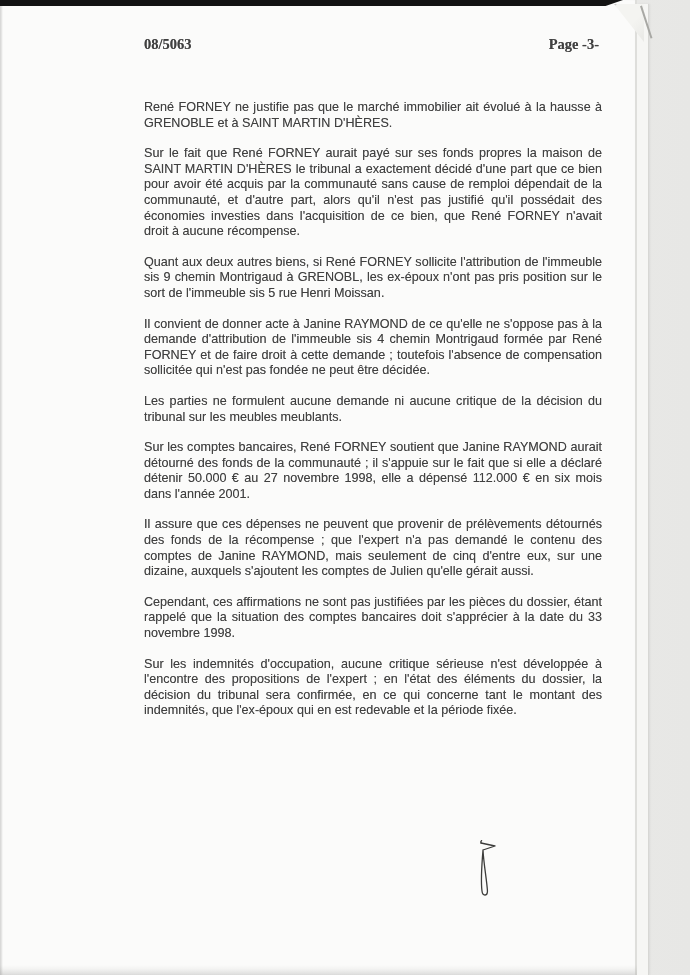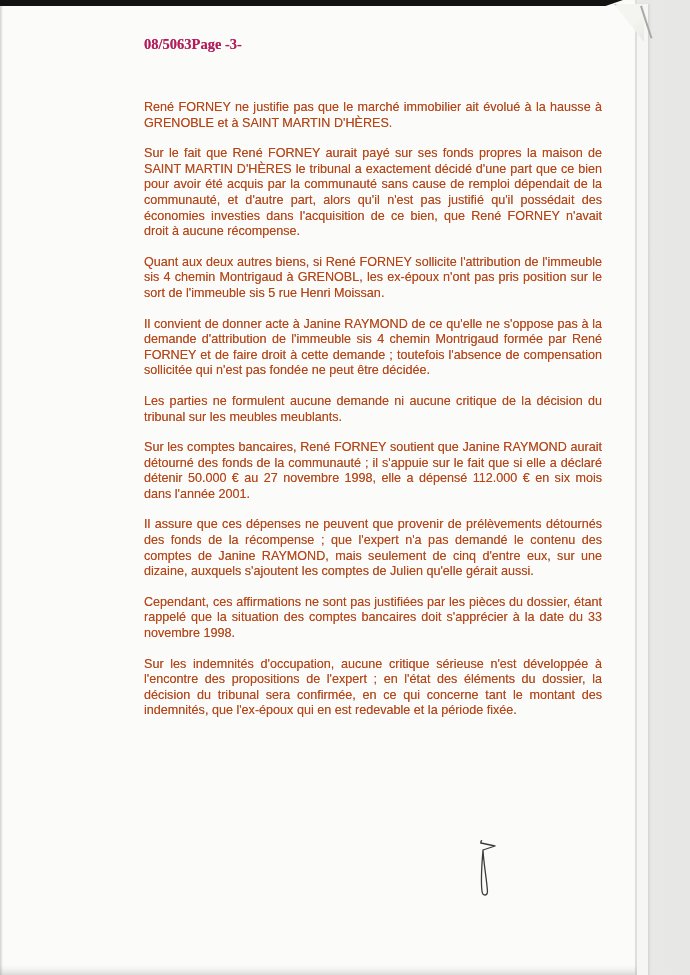--- a/index.html
+++ b/index.html
@@ -65,33 +65,34 @@
     background: #a8a8a4;
     transform: rotate(-18deg);
     transform-origin: top center;
   }
   .header-row {
     position: absolute;
     left: 144px;
     top: 36px;
     width: 455px;
     display: flex;
+    justify-content: space-between;
     align-items: baseline;
     font-family: "Liberation Serif", serif;
     font-weight: bold;
     font-size: 14.5px;
-    color: #be185d;
+    color: #404040;
     text-shadow: 0 0 0.5px rgba(20,20,20,0.45);
   }
   .body-text {
     position: absolute;
     left: 144px;
     top: 100px;
     width: 458px;
-    color: #c2410c;
+    color: #404040;
     font-size: 12.6px;
     line-height: 15.6px;
     text-align: justify;
     text-shadow: 0 0 0.5px rgba(25,25,25,0.40);
   }
   .body-text p {
     margin: 0 0 15px 0;
   }
   .paraph {
     position: absolute;
@@ -136,21 +137,21 @@
   <div class="paper">
 
     <div class="header-row">
       <span>08/5063</span>
       <span>Page -3-</span>
     </div>
 
     <div class="body-text">
       <p>René FORNEY ne justifie pas que le marché immobilier ait évolué à la hausse à GRENOBLE et à SAINT MARTIN D'HÈRES.</p>
       <p>Sur le fait que René FORNEY aurait payé sur ses fonds propres la maison de SAINT MARTIN D'HÈRES le tribunal a exactement décidé d'une part que ce bien pour avoir été acquis par la communauté sans cause de remploi dépendait de la communauté, et d'autre part, alors qu'il n'est pas justifié qu'il possédait des économies investies dans l'acquisition de ce bien, que René FORNEY n'avait droit à aucune récompense.</p>
-      <p>Quant aux deux autres biens, si René FORNEY sollicite l'attribution de l'immeuble sis 4 chemin Montrigaud à GRENOBL, les ex-époux n'ont pas pris position sur le sort de l'immeuble sis 5 rue Henri Moissan.</p>
+      <p>Quant aux deux autres biens, si René FORNEY sollicite l'attribution de l'immeuble sis 9 chemin Montrigaud à GRENOBL, les ex-époux n'ont pas pris position sur le sort de l'immeuble sis 5 rue Henri Moissan.</p>
       <p>Il convient de donner acte à Janine RAYMOND de ce qu'elle ne s'oppose pas à la demande d'attribution de l'immeuble sis 4 chemin Montrigaud formée par René FORNEY et de faire droit à cette demande ; toutefois l'absence de compensation sollicitée qui n'est pas fondée ne peut être décidée.</p>
       <p>Les parties ne formulent aucune demande ni aucune critique de la décision du tribunal sur les meubles meublants.</p>
       <p>Sur les comptes bancaires, René FORNEY soutient que Janine RAYMOND aurait détourné des fonds de la communauté ; il s'appuie sur le fait que si elle a déclaré détenir 50.000 € au 27 novembre 1998, elle a dépensé 112.000 € en six mois dans l'année 2001.</p>
       <p>Il assure que ces dépenses ne peuvent que provenir de prélèvements détournés des fonds de la récompense ; que l'expert n'a pas demandé le contenu des comptes de Janine RAYMOND, mais seulement de cinq d'entre eux, sur une dizaine, auxquels s'ajoutent les comptes de Julien qu'elle gérait aussi.</p>
       <p>Cependant, ces affirmations ne sont pas justifiées par les pièces du dossier, étant rappelé que la situation des comptes bancaires doit s'apprécier à la date du 33 novembre 1998.</p>
       <p>Sur les indemnités d'occupation, aucune critique sérieuse n'est développée à l'encontre des propositions de l'expert ; en l'état des éléments du dossier, la décision du tribunal sera confirmée, en ce qui concerne tant le montant des indemnités, que l'ex-époux qui en est redevable et la période fixée.</p>
     </div>
 
     <svg class="paraph" viewBox="0 0 34 66" aria-hidden="true">
       <path d="M15,7 L29,10 L17,14 C16,26 14.5,44 16,55 C16.6,60.5 22,60.5 21.4,54 C20.6,43 17.5,26 17,14"></path>

